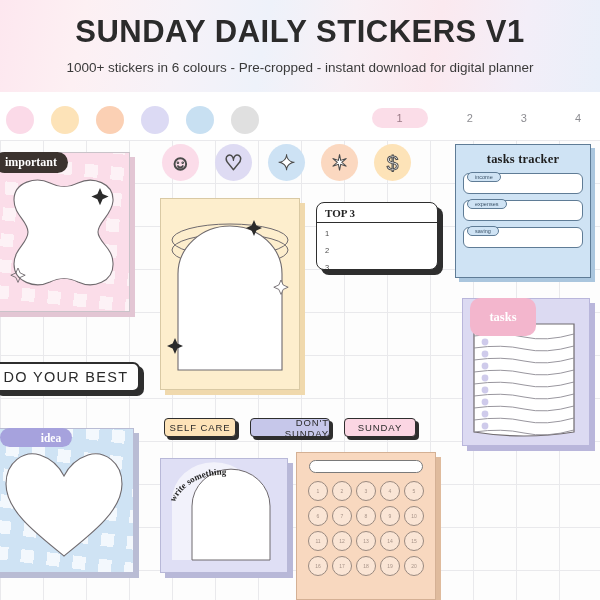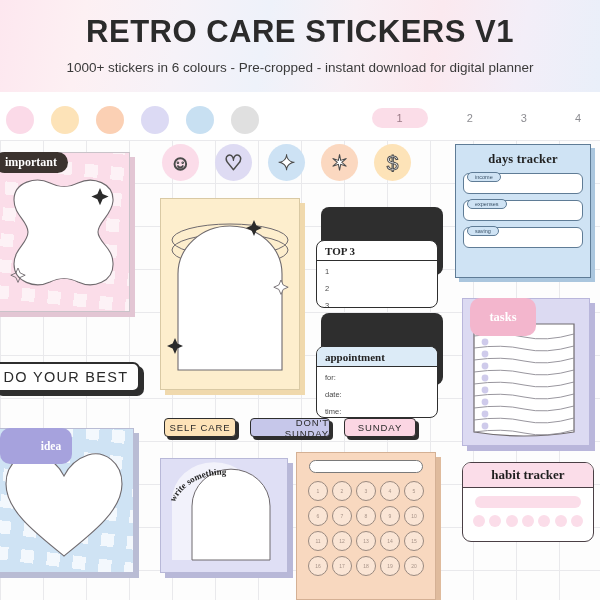--- a/index.html
+++ b/index.html
@@ -65,21 +65,21 @@
     position: absolute; z-index: 6;
     font-family: "Liberation Serif", serif; font-weight: 700;
     display: flex; align-items: center; justify-content: center;
   }
   .tag-important {
     left: 0px; top: 0px; width: 74px; height: 21px;
     background: #3b332f; color: #fff; border-radius: 11px;
     font-size: 12px;
   }
   .tag-idea {
-    left: 6px; top: 0px; width: 72px; height: 36px;
+    left: 6px; top: 0px; width: 72px; height: 19px;
     background: #a6a2dd; color: #fff; border-radius: 10px; font-size: 11.5px; padding-left: 30px;
   }
   .tag-tasks {
     left: 8px; top: 0px; width: 66px; height: 38px;
     background: #f3b6cd; color: #fff; border-radius: 10px; font-size: 12.5px;
   }
 
   
   #c-important { left: -6px; top: 12px; width: 136px; height: 160px; }
   .checker-pink {
@@ -117,21 +117,21 @@
 
   
   #c-arch { left: 160px; top: 58px; width: 140px; height: 192px; }
   .arch-bg { position:absolute; left:0; top:0; width:100%; height:100%;
     background:#fdeecd; border:1px solid #d9c9a4; }
   .arch-sh { position:absolute; left:5px; top:5px; width:100%; height:100%; background:#f0d9ad; }
 
   
   #c-top3 { left: 316px; top: 62px; width: 122px; height: 68px; }
   .blk-card { position:absolute; left:0; top:0; width:100%; height:100%;
-    background:#fff; border:1.6px solid #2e2e2e; border-radius:8px; overflow:hidden;margin-top:38px; }
+    background:#fff; border:1.6px solid #2e2e2e; border-radius:8px; overflow:hidden; }
   .blk-sh { position:absolute; left:5px; top:5px; width:100%; height:100%;
     background:#2e2e2e; border-radius:8px; }
   .blk-head { height:20px; border-bottom:1.6px solid #2e2e2e;
     display:flex; align-items:center; padding-left:8px;
     font-family:"Liberation Serif", serif; font-weight:700; font-size:11px; color:#232323; }
   .blk-rows { padding:6px 8px; }
   .blk-rows div { font-size:7.5px; color:#4a4a4a; margin-bottom:8px; }
 
   
   #c-appt { left: 316px; top: 168px; width: 122px; height: 72px; }
@@ -217,21 +217,21 @@
     position:absolute; left:0; bottom:16px; width:600px; text-align:center;
     font-size:8px; letter-spacing:2.2px; color:#c9c3da; z-index:20;
   }
 </style>
 </head>
 <body>
 
 <div class="page">
 
   <div class="header">
-    <div class="hdr-title">RETRO CARE STICKERS V1</div>
+    <div class="hdr-title">SUNDAY DAILY STICKERS V1</div>
     <div class="hdr-sub">1000+ stickers in 6 colours - Pre-cropped - instant download for digital planner</div>
   </div>
 
   <div class="band">
     <div class="swatches" id="swatch-row">
         <div class="swatch" style="background: rgb(251, 218, 232);"></div>
         <div class="swatch" style="background: rgb(253, 227, 184);"></div>
         <div class="swatch" style="background: rgb(251, 208, 180);"></div>
         <div class="swatch" style="background: rgb(220, 218, 244);"></div>
         <div class="swatch" style="background: rgb(200, 224, 242);"></div>
@@ -312,36 +312,25 @@
       <div class="blk-card">
         <div class="blk-head">TOP 3</div>
         <div class="blk-rows" id="top3-rows">
             <div>1</div>
             <div>2</div>
             <div>3</div>
           </div>
       </div>
     </div>
 
-    <div class="card" id="c-appt">
-      <div class="blk-sh"></div>
-      <div class="blk-card">
-        <div class="blk-head appt-head">appointment</div>
-        <div class="blk-rows" id="appt-rows">
-            <div>for:</div>
-            <div>date:</div>
-            <div>time:</div>
-          </div>
-      </div>
-    </div>
 
     <div class="card" id="c-money">
       <div class="money-sh"></div>
       <div class="money-bg">
-        <div class="money-title">days tracker</div>
+        <div class="money-title">tasks tracker</div>
         <div id="money-sections">
             <div class="money-sec">
               <div class="money-lbl">income</div>
               <div class="money-box"></div>
             </div>
             <div class="money-sec">
               <div class="money-lbl">expenses</div>
               <div class="money-box"></div>
             </div>
             <div class="money-sec">
@@ -425,31 +414,16 @@
             <div class="d30-cell">15</div>
             <div class="d30-cell">16</div>
             <div class="d30-cell">17</div>
             <div class="d30-cell">18</div>
             <div class="d30-cell">19</div>
             <div class="d30-cell">20</div>
           </div>
       </div>
     </div>
 
-    <div class="card" id="c-habit">
-      <div class="habit-card">
-        <div class="habit-head">habit tracker</div>
-        <div class="habit-bar"></div>
-        <div class="habit-dots" id="habit-dots">
-            <div class="habit-dot"></div>
-            <div class="habit-dot"></div>
-            <div class="habit-dot"></div>
-            <div class="habit-dot"></div>
-            <div class="habit-dot"></div>
-            <div class="habit-dot"></div>
-            <div class="habit-dot"></div>
-          </div>
-      </div>
-    </div>
 
   </div>
 
 </div>
 
 </body></html>

